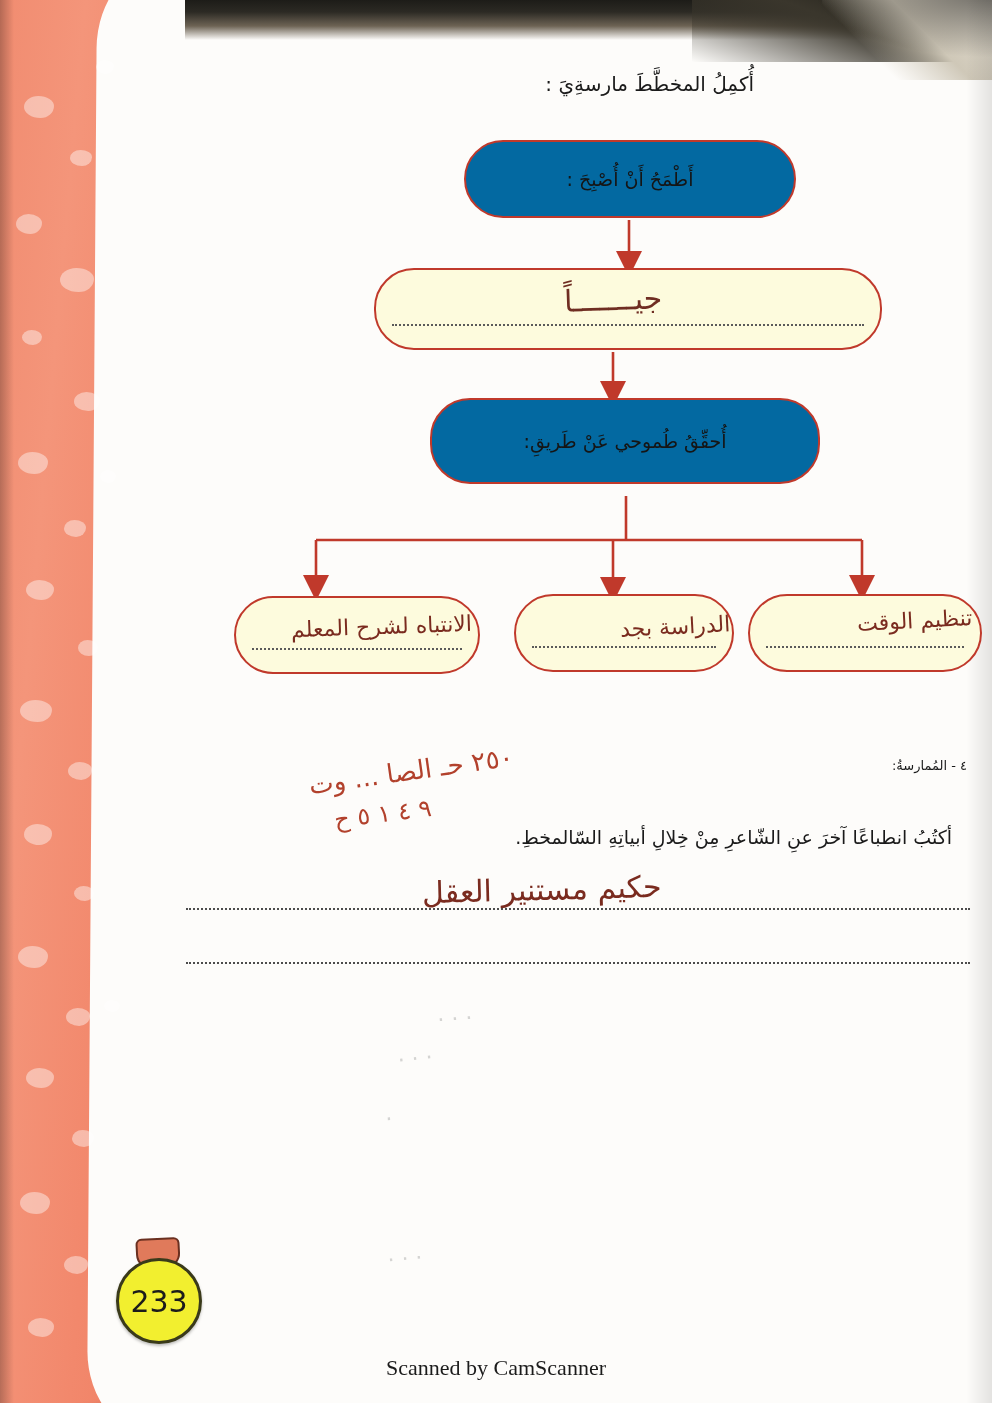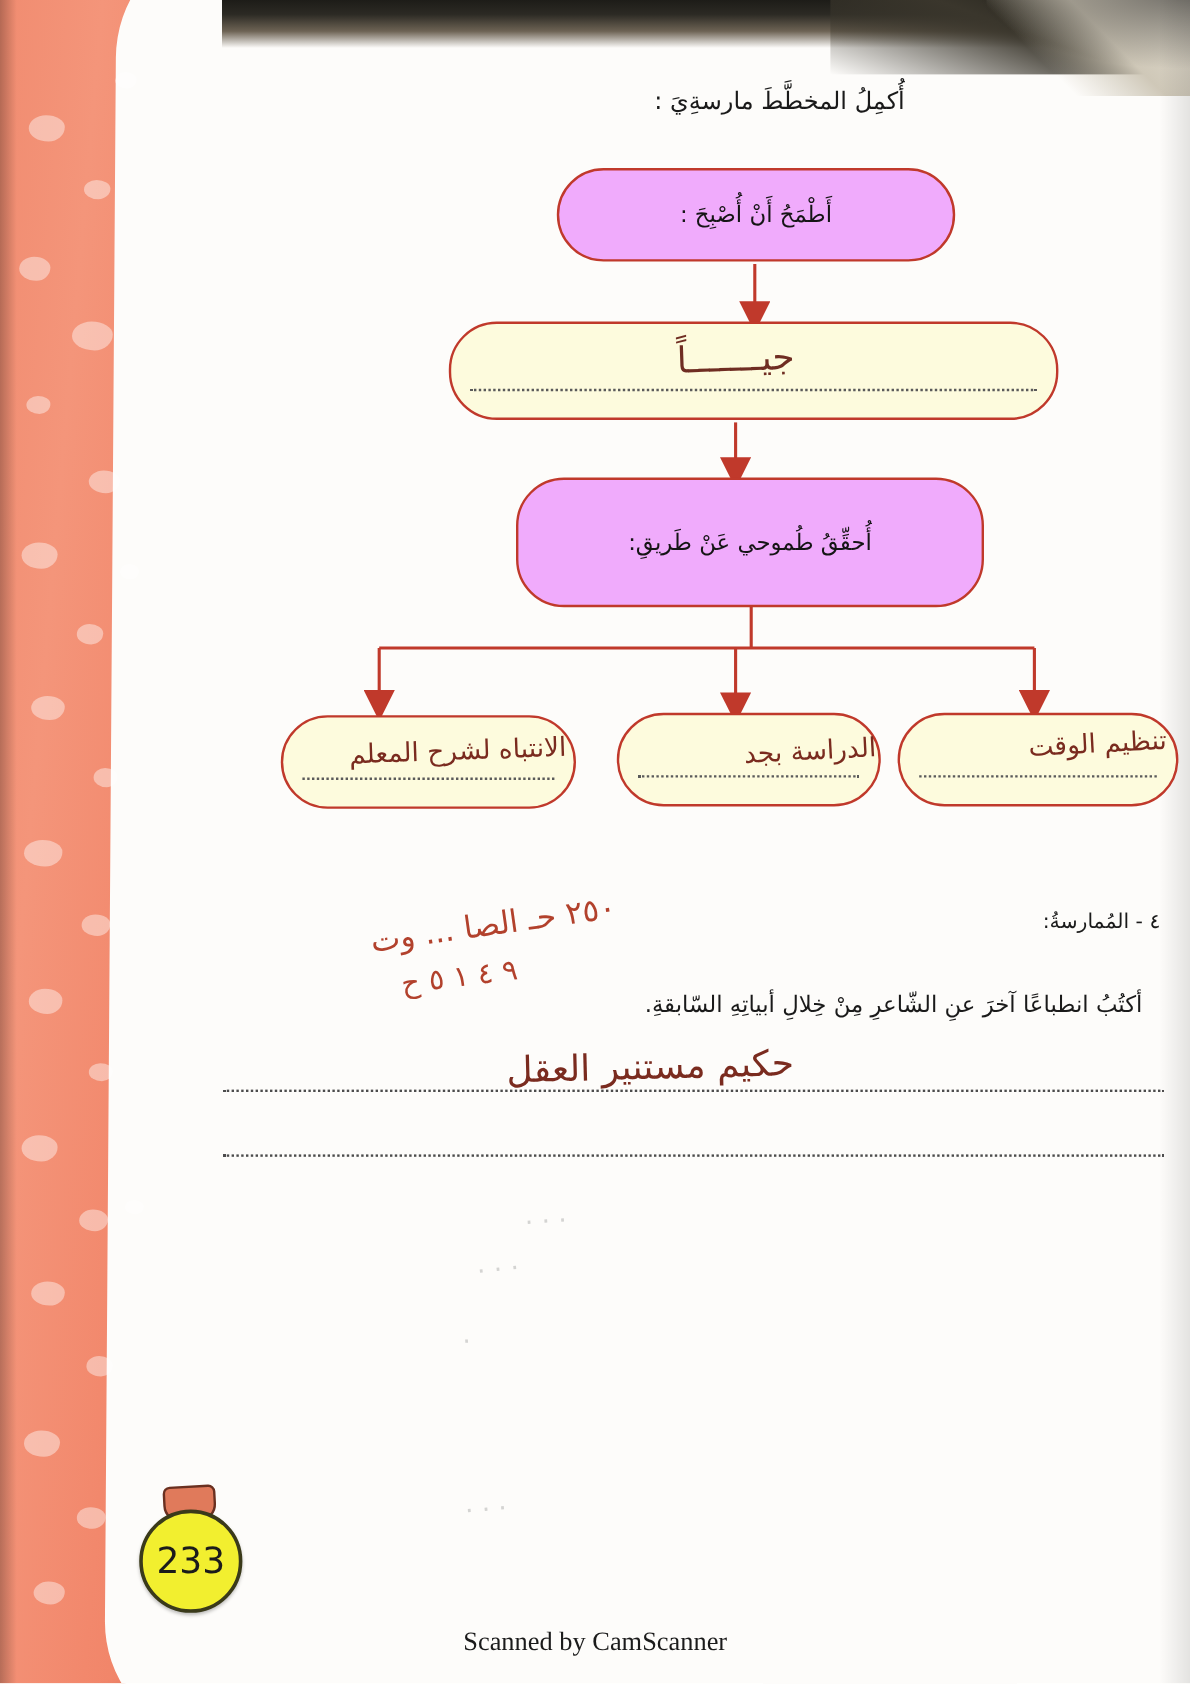--- a/index.html
+++ b/index.html
@@ -124,32 +124,32 @@
   
   .dbox {
     position: absolute;
     border: 2px solid #c0392b;
     border-radius: 40px;
     display: flex;
     align-items: center;
     justify-content: center;
     box-sizing: border-box;
   }
-  .dbox.pink { background: #f0abfc; }
+  .dbox.pink { background: #0369a1; }
   .dbox.cream { background: #fdfbdd; }
   .dbox .lbl {
     font-size: 19px;
     color: #151515;
     direction: rtl;
     white-space: nowrap;
   }
 
   .box1 { right: 196px; top: 140px; width: 332px; height: 78px; }
   .box2 { right: 110px; top: 268px; width: 508px; height: 82px; }
-  .box3 { right: 172px; top: 398px; width: 390px; height: 108px; }
+  .box3 { right: 172px; top: 398px; width: 390px; height: 86px; }
   .box4 { right: 258px; top: 594px; width: 220px; height: 78px; }
   .box5 { right: 512px; top: 596px; width: 246px; height: 78px; }
   .box6 { right: 10px;  top: 594px; width: 234px; height: 78px; }
 
   
   .dots-line {
     position: absolute;
     left: 16px; right: 16px;
     border-bottom: 2px dotted #5a5a5a;
   }
@@ -211,21 +211,21 @@
     right: 330px; top: 872px;
     font-size: 30px;
     color: #7a2b1f;
     transform: rotate(-1.5deg);
   }
 
   
   .ex-title {
     position: absolute;
     right: 25px; top: 758px;
-    font-size: 17px;
+    font-size: 13px;
     color: #1a1a1a;
   }
   .ex-q {
     position: absolute;
     right: 40px; top: 826px;
     font-size: 19px;
     color: #1a1a1a;
   }
   .wl {
     position: absolute;
@@ -371,21 +371,21 @@
     <div class="dots-line" style="top:50px;"></div>
   </div>
   <div class="hand h-box5">الانتباه لشرح المعلم</div>
 
   <div class="dbox cream box6">
     <div class="dots-line" style="top:50px;"></div>
   </div>
   <div class="hand h-box6">تنظيم الوقت</div>
 
   <div class="ar ex-title">٤ - المُمارسةُ:</div>
-  <div class="ar ex-q">أكتُبُ انطباعًا آخرَ عنِ الشّاعرِ مِنْ خِلالِ أبياتِهِ السّابقةِ.</div>
+  <div class="ar ex-q">أكتُبُ انطباعًا آخرَ عنِ الشّاعرِ مِنْ خِلالِ أبياتِهِ السّالمخطِ.</div>
 
   <div class="hand h-scribble">٢٥٠ حـ الصا ... وت</div>
   <div class="hand h-scribble2">٩ ٤ ١ ٥ ح</div>
 
   <div class="wl wl1"></div>
   <div class="wl wl2"></div>
   <div class="hand h-answer">حكيم مستنير العقل</div>
 
   <div class="ghost" style="right:520px; top:1000px; transform:rotate(-4deg);">. . .</div>
   <div class="ghost" style="right:560px; top:1040px; transform:rotate(-6deg);">. . .</div>

